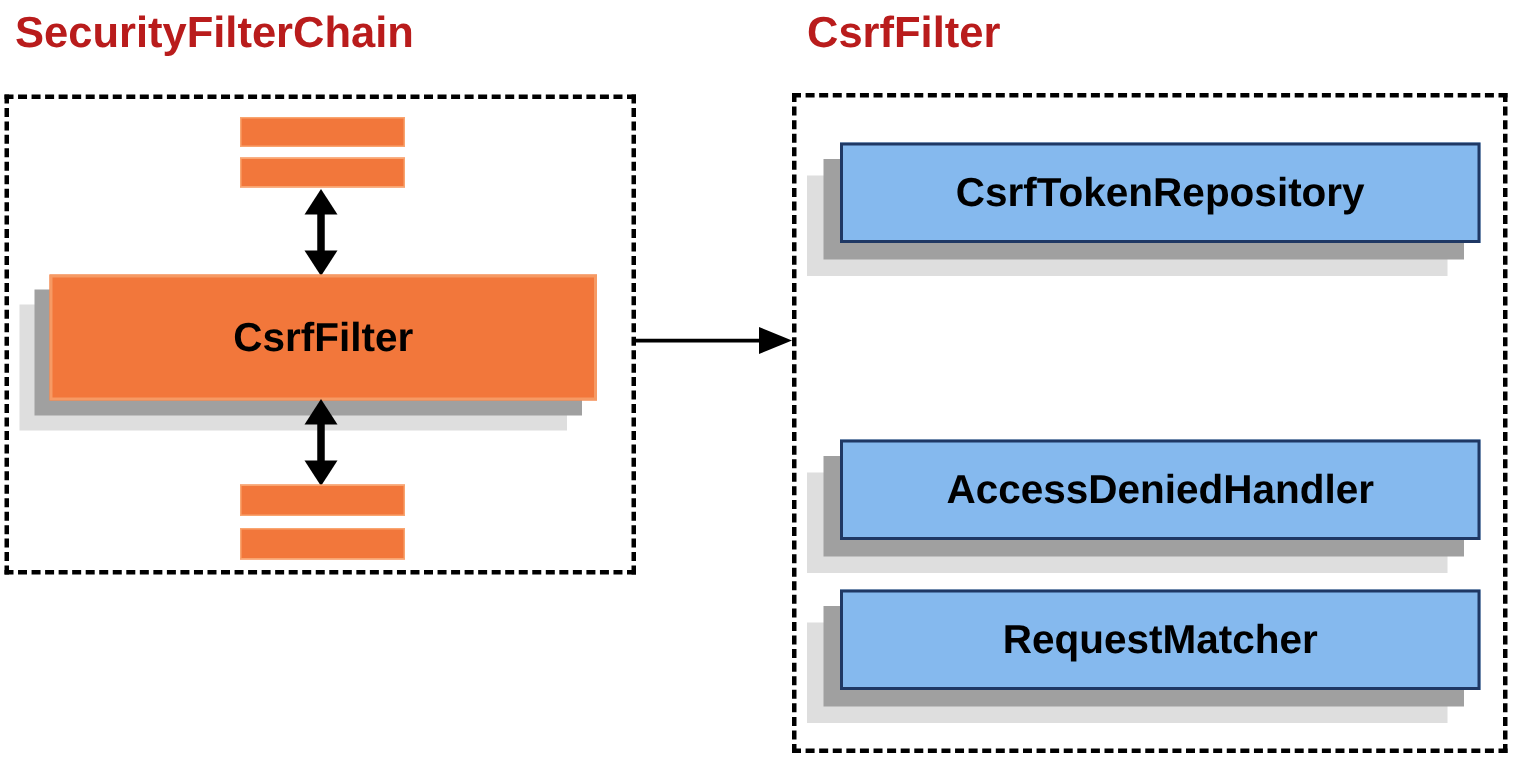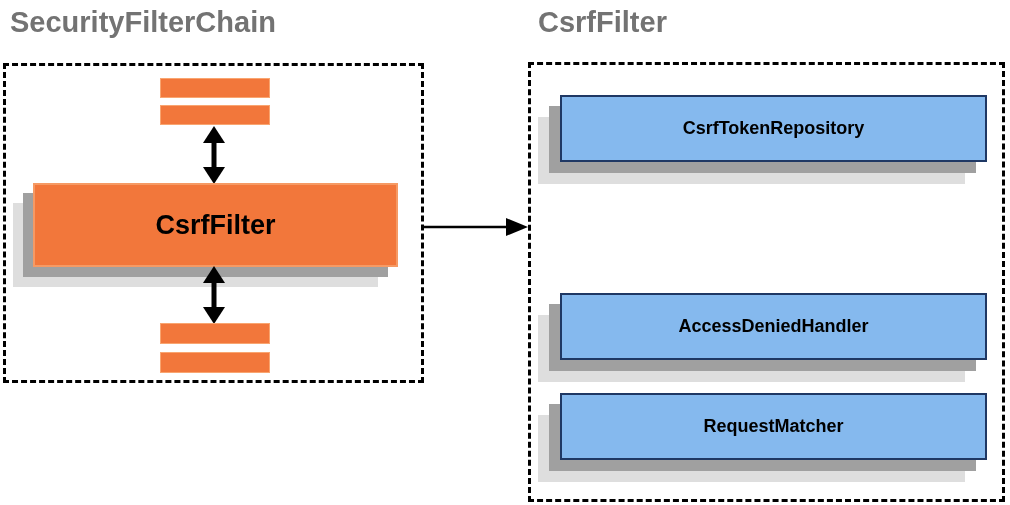--- a/index.html
+++ b/index.html
@@ -8,21 +8,21 @@
     width: 1010px;
     height: 505px;
     background: #ffffff;
     font-family: "Liberation Sans", sans-serif;
     overflow: hidden;
   }
   .title {
     position: absolute;
     font-size: 29px;
     font-weight: bold;
-    color: #737373;
+    color: #b91c1c;
     white-space: nowrap;
   }
   .left-title  { left: 10px;  top: 6px; }
   .right-title { left: 538px; top: 6px; }
 
   .dashed-box {
     position: absolute;
     border: 3px dashed #000000;
     box-sizing: border-box;
     background: transparent;
@@ -69,21 +69,21 @@
     left: 560px;
     width: 427px;
     height: 67px;
     background: #85B9EE;
     border: 2px solid #1F3864;
     box-sizing: border-box;
     box-shadow: -11px 11px 0 0 #A0A0A0, -22px 22px 0 0 #DEDEDE;
     display: flex;
     align-items: center;
     justify-content: center;
-    font-size: 18px;
+    font-size: 27px;
     font-weight: bold;
     color: #000000;
   }
   .comp1 { top: 95px;  }
   .comp2 { top: 193px; }
   .comp3 { top: 293px; }
   .comp4 { top: 393px; }
 </style>
 </head>
 <body>

